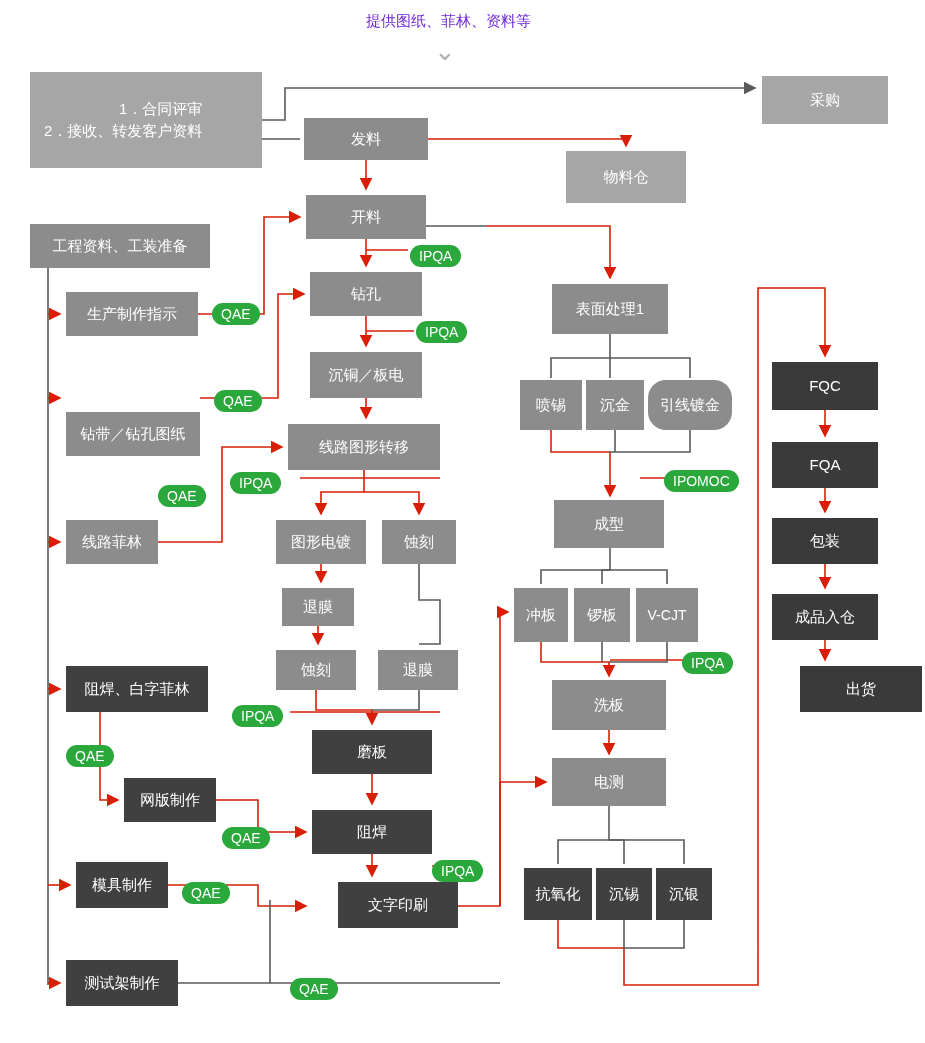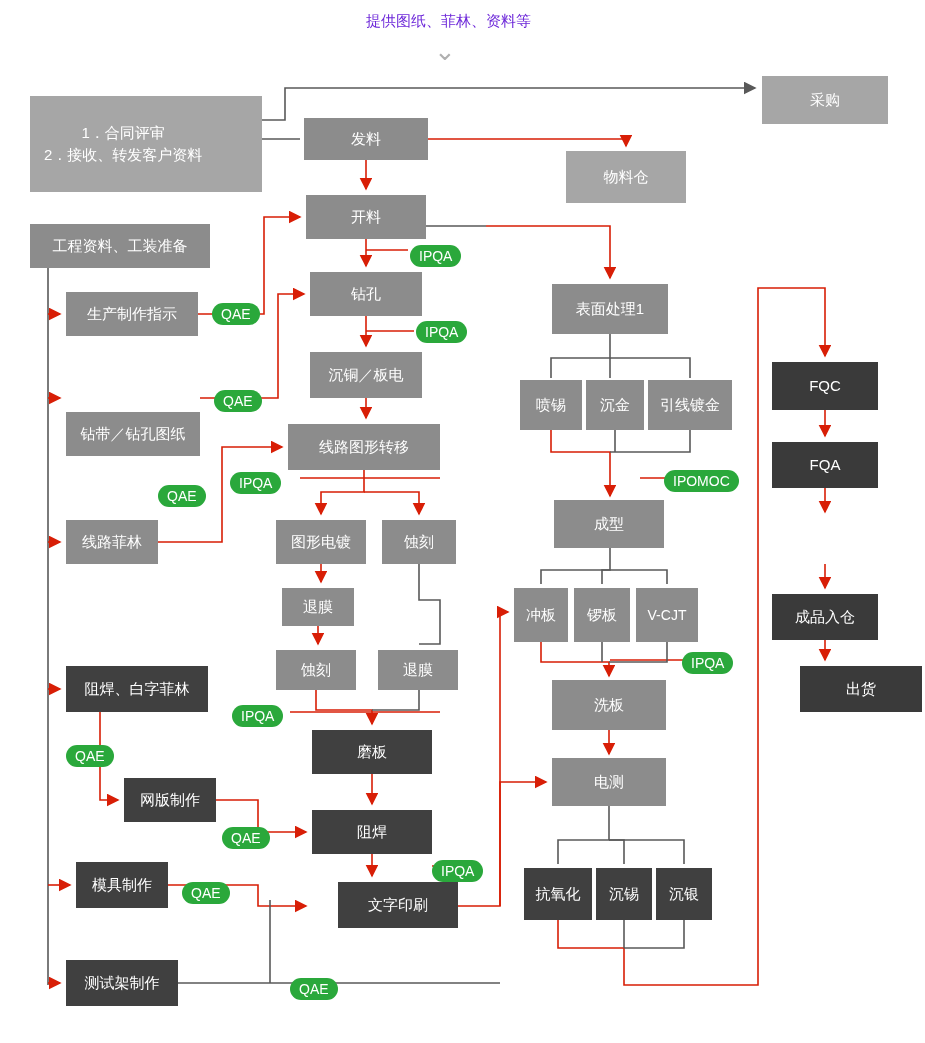--- a/index.html
+++ b/index.html
@@ -29,23 +29,22 @@
     line-height: 1.5;
     padding: 2px 4px;
     white-space: pre-line;
   }
   .n-light { background: #a6a6a6; }
   .n-mid   { background: #8c8c8c; }
   .n-dark  { background: #404040; }
   .n-darker{ background: #3a3a3a; }
   .node.left-align {
     justify-content: flex-start;
-    text-align: center;
+    text-align: right;
     padding-left: 14px;
-    margin-top: 24px;
   }
   .tag {
     position: absolute;
     box-sizing: border-box;
     background: #2aa83b;
     color: #ffffff;
     font-size: 14px;
     border-radius: 11px;
     display: flex;
     align-items: center;
@@ -192,27 +191,28 @@
   <div class="node n-mid" style="left:30px;  top:224px; width:180px; height:44px;">工程资料、工装准备</div>
   <div class="node n-mid" style="left:306px; top:195px; width:120px; height:44px;">开料</div>
   <div class="node n-mid" style="left:66px;  top:292px; width:132px; height:44px;">生产制作指示</div>
   <div class="node n-mid" style="left:310px; top:272px; width:112px; height:44px;">钻孔</div>
   <div class="node n-mid" style="left:552px; top:284px; width:116px; height:50px;">表面处理1</div>
   <div class="node n-mid" style="left:66px;  top:376px; width:134px; height:44px;margin-top:36px;">钻带／钻孔图纸</div>
   <div class="node n-mid" style="left:310px; top:352px; width:112px; height:46px;">沉铜／板电</div>
   <div class="node n-darker" style="left:772px; top:362px; width:106px; height:48px;">FQC</div>
   <div class="node n-mid" style="left:520px; top:380px; width:62px;  height:50px;">喷锡</div>
   <div class="node n-mid" style="left:586px; top:380px; width:58px;  height:50px;">沉金</div>
-  <div class="node n-mid" style="left:648px; top:380px; width:84px;  height:50px;">引线镀金</div>
+  <div class="node n-mid" style="left:648px; top:380px; width:84px;  height:50px;border-radius:18px;">引线镀金</div>
   <div class="node n-mid" style="left:288px; top:424px; width:152px; height:46px;">线路图形转移</div>
   <div class="node n-darker" style="left:772px; top:442px; width:106px; height:46px;">FQA</div>
   <div class="node n-mid" style="left:276px; top:520px; width:90px;  height:44px;">图形电镀</div>
   <div class="node n-mid" style="left:382px; top:520px; width:74px;  height:44px;">蚀刻</div>
   <div class="node n-mid" style="left:554px; top:500px; width:110px; height:48px;">成型</div>
   <div class="node n-mid" style="left:66px;  top:520px; width:92px;  height:44px;">线路菲林</div>
+  <div class="node n-darker" style="left:772px; top:518px; width:106px; height:46px;">包装</div>
   <div class="node n-mid" style="left:282px; top:588px; width:72px;  height:38px;">退膜</div>
   <div class="node n-mid" style="left:514px; top:588px; width:54px;  height:54px;">冲板</div>
   <div class="node n-mid" style="left:574px; top:588px; width:56px;  height:54px;">锣板</div>
   <div class="node n-mid" style="left:636px; top:588px; width:62px;  height:54px; font-size:14px;">V-CJT</div>
   <div class="node n-darker" style="left:772px; top:594px; width:106px; height:46px;">成品入仓</div>
   <div class="node n-mid" style="left:276px; top:650px; width:80px;  height:40px;">蚀刻</div>
   <div class="node n-mid" style="left:378px; top:650px; width:80px;  height:40px;">退膜</div>
   <div class="node n-dark" style="left:66px;  top:666px; width:142px; height:46px;">阻焊、白字菲林</div>
   <div class="node n-darker" style="left:800px; top:666px; width:122px; height:46px;text-align:center;">出货</div>
   <div class="node n-mid" style="left:552px; top:680px; width:114px; height:50px;">洗板</div>

